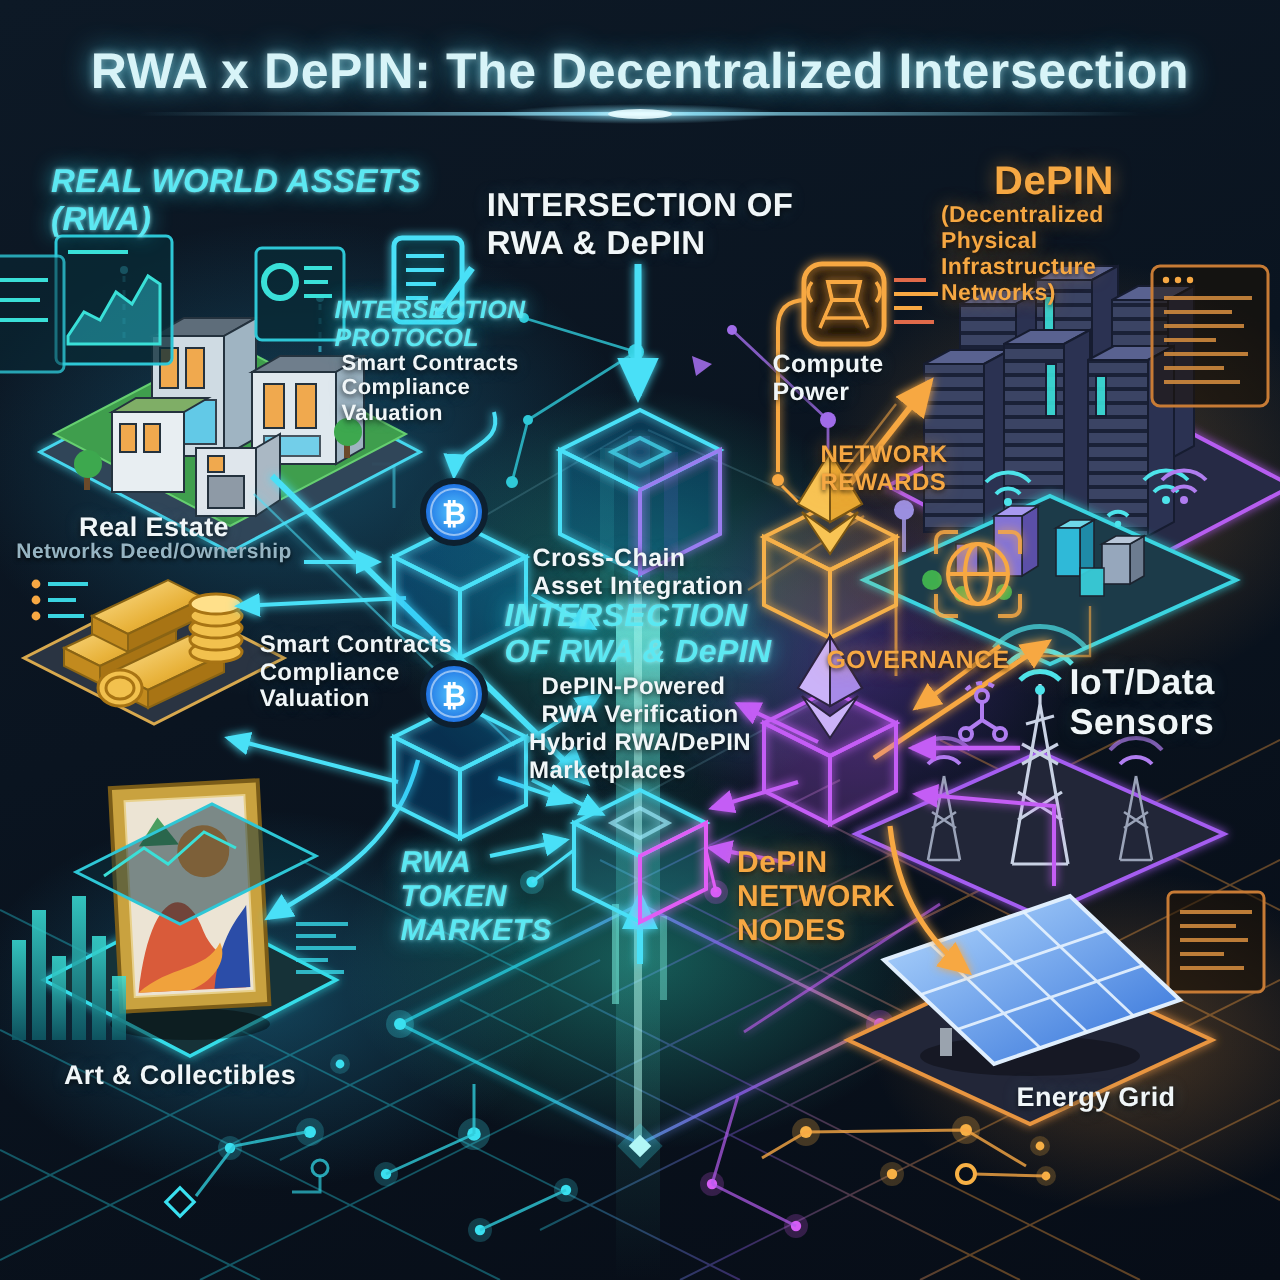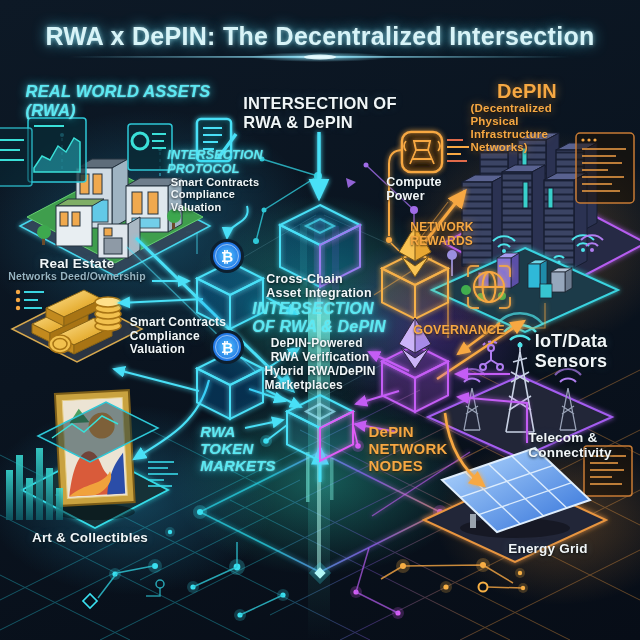--- a/index.html
+++ b/index.html
@@ -669,16 +669,15 @@
 <div class="lbl w" style="left:320px;top:337px;font-size:12px">DePIN-Powered
 RWA Verification</div>
 <div class="lbl w" style="left:320px;top:365px;font-size:12px">Hybrid RWA/DePIN
 Marketplaces</div>
 <div class="lbl c" style="left:238px;top:424px;font-size:15px">RWA
 TOKEN
 MARKETS</div>
 <div class="lbl o" style="left:408px;top:424px;font-size:15px">DePIN
 NETWORK
 NODES</div>
-<div class="lbl w" style="left:570px;top:430px;font-size:13.5px">Telecom &amp; Connectivity</div>
 <div class="lbl w" style="left:90px;top:530px;font-size:13.5px">Art &amp; Collectibles</div>
 <div class="lbl w" style="left:548px;top:541px;font-size:13.5px">Energy Grid</div>
 </div>
 
 </body></html>

